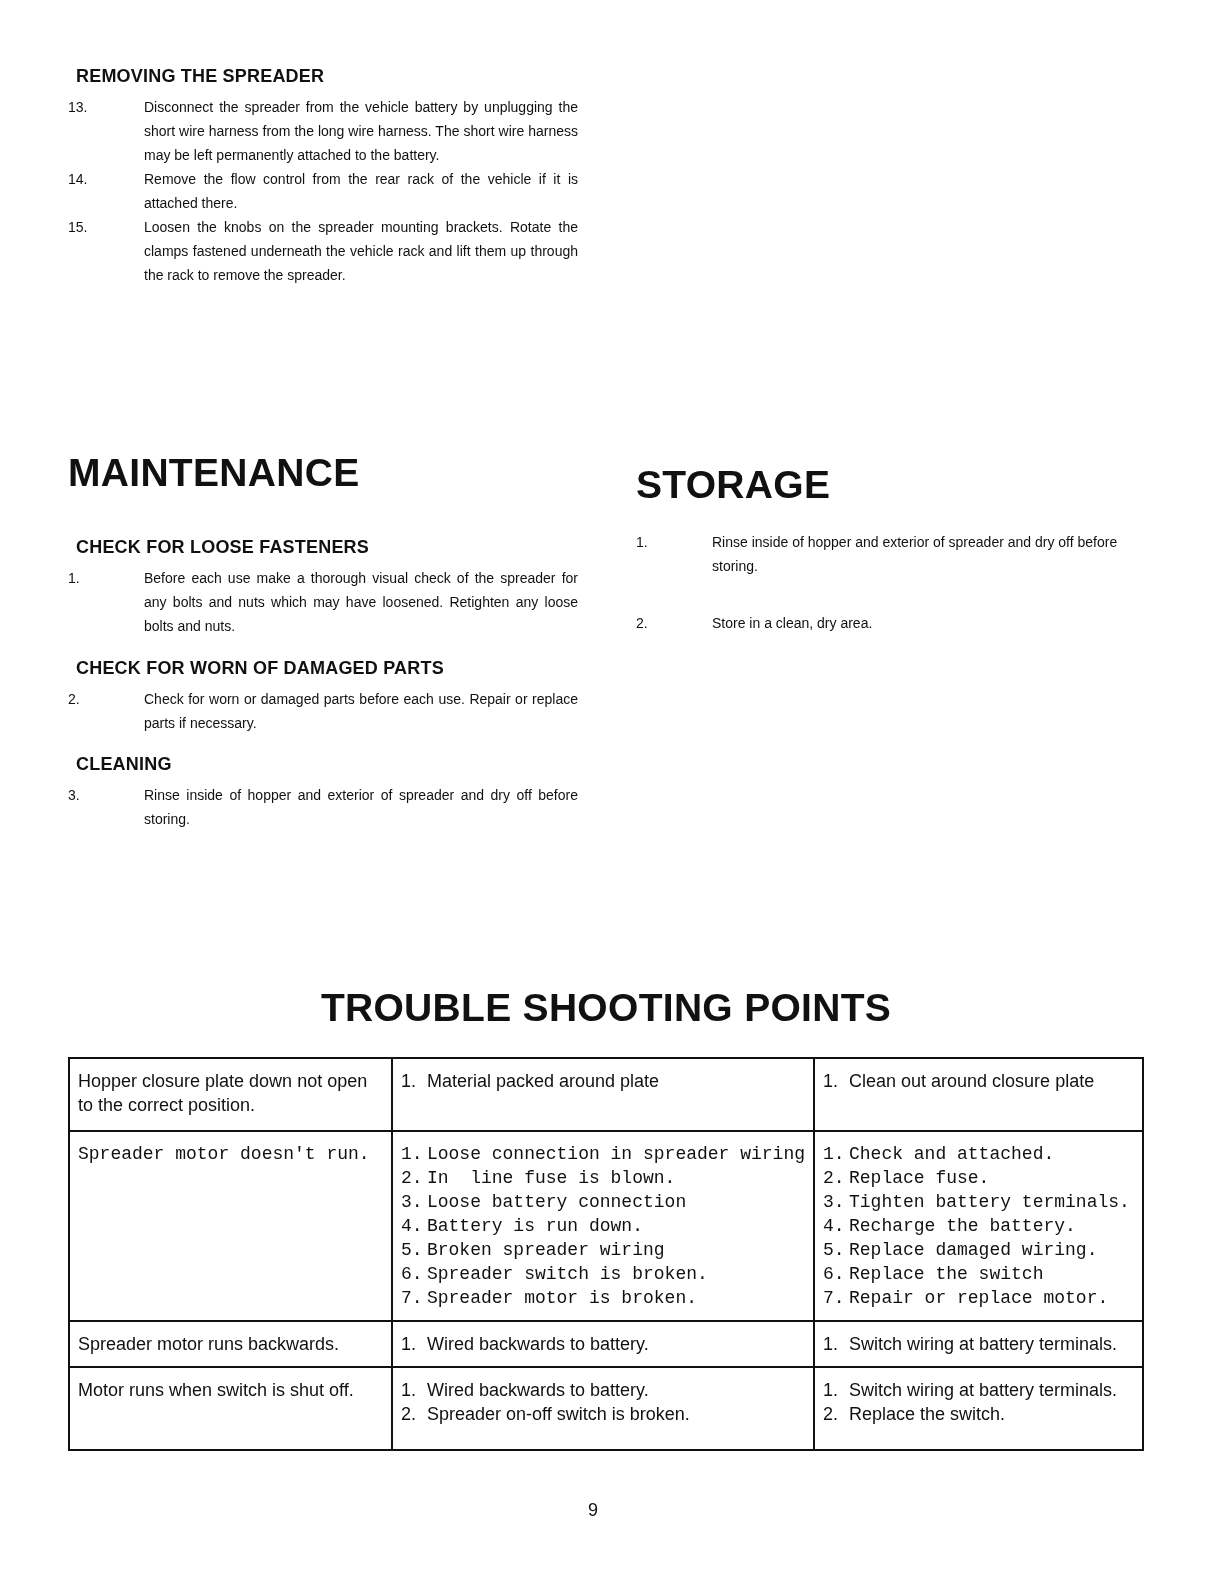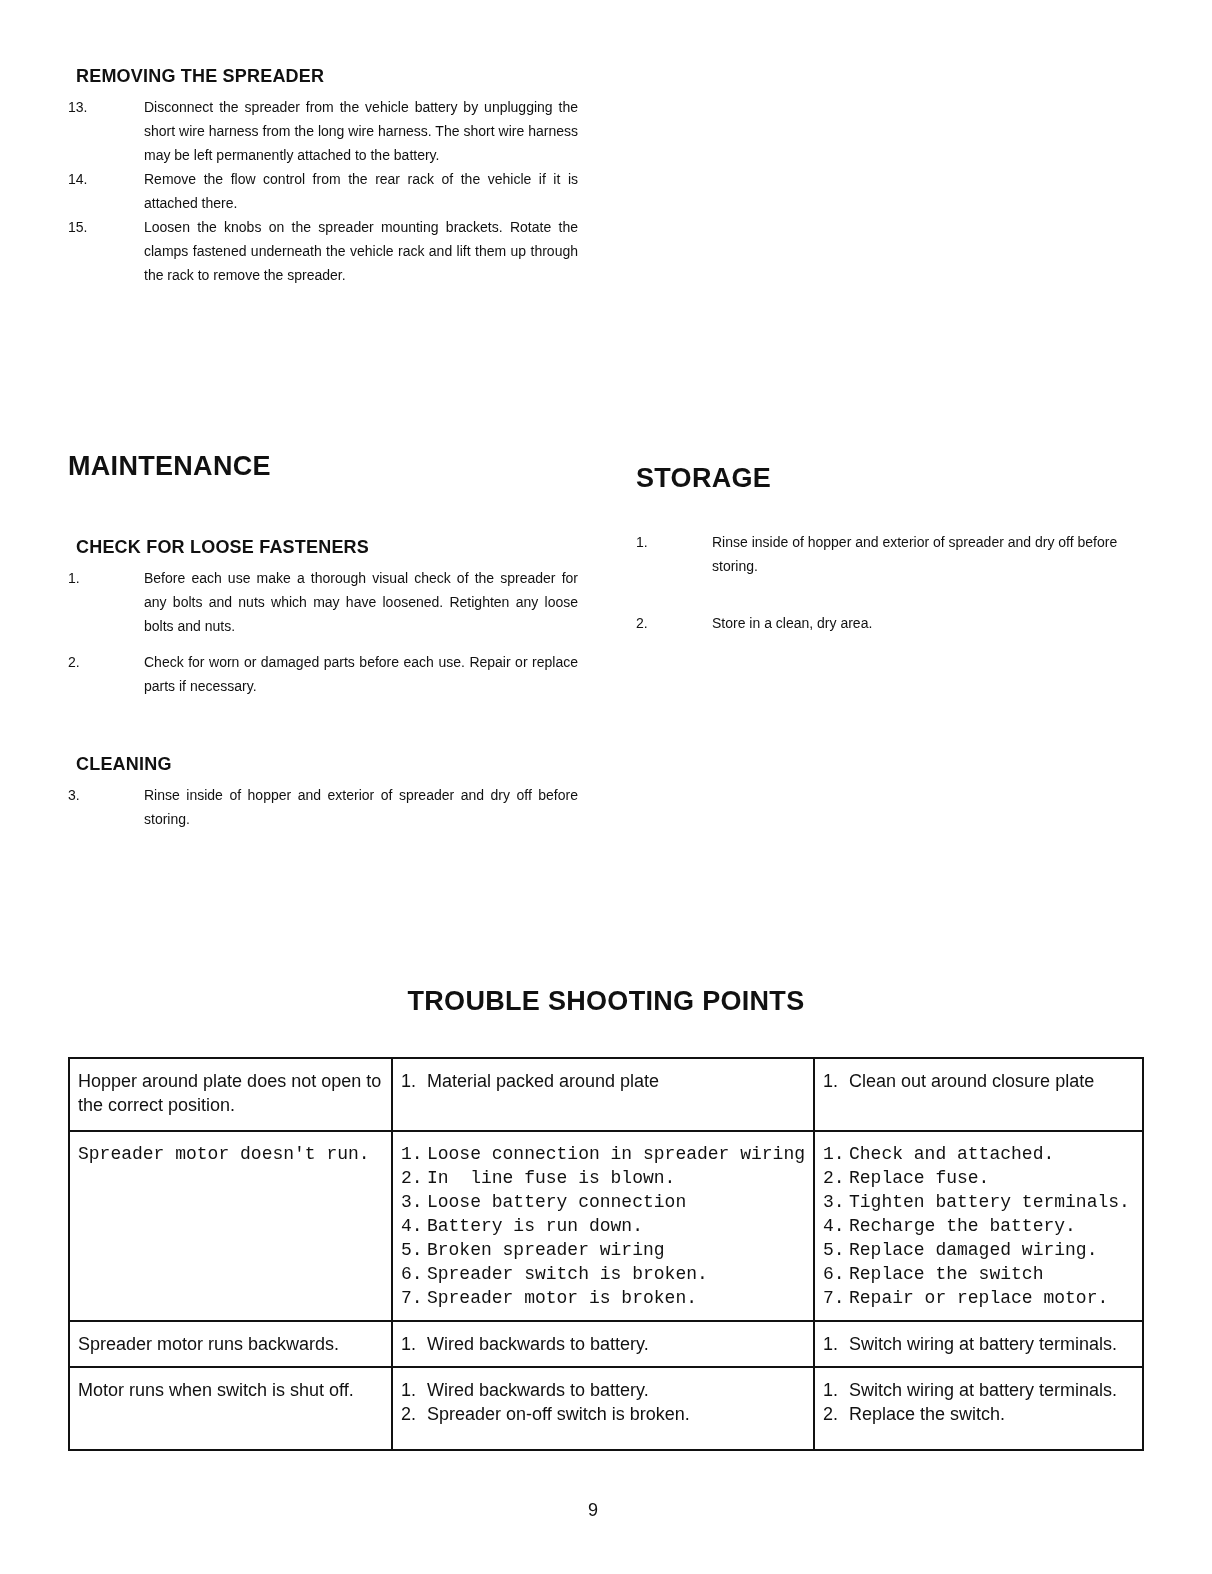--- a/index.html
+++ b/index.html
@@ -2,21 +2,21 @@
 <html><head>
 <meta charset="utf-8">
 <style>
   html, body { margin: 0; padding: 0; background: #ffffff; }
   body {
     width: 1212px; height: 1574px; position: relative; overflow: hidden;
     font-family: "Liberation Sans", sans-serif; color: #111;
   }
   .abs { position: absolute; }
   .subhead { font-weight: bold; font-size: 18px; letter-spacing: 0.2px; margin: 8px; }
-  .bighead { font-weight: bold; font-size: 27px; margin: 0; letter-spacing: 0.3px; }
+  .bighead { font-weight: bold; font-size: 39px; margin: 0; letter-spacing: 0.3px; }
   .item { display: flex; font-size: 14px; line-height: 24px; }
   .item .num { width: 36px; flex: none; }
   .item .txt { flex: 1; text-align: justify; margin-left: 40px; }
   .item.left .txt { text-align: left; }
   table.ts {
     position: absolute; left: 68px; top: 1057px; width: 1076px;
     border-collapse: collapse; font-size: 18px; line-height: 24px;
     border: 2.5px solid #111;
   }
   table.ts td {
@@ -50,20 +50,21 @@
 
 <div class="abs" style="left:68px; top:529px; width:510px;">
   <h3 class="subhead">CHECK FOR LOOSE FASTENERS</h3>
   <div class="item">
     <span class="num">1.</span>
     <span class="txt">Before each use make a thorough visual check of the spreader for any bolts and nuts which may have loosened. Retighten any loose bolts and nuts.</span>
   </div>
 </div>
 
 <div class="abs" style="left:68px; top:650px; width:510px;">
+  <h3 class="subhead">CHECK FOR WORN OF DAMAGED PARTS</h3>
   <div class="item">
     <span class="num">2.</span>
     <span class="txt">Check for worn or damaged parts before each use. Repair or replace parts if necessary.</span>
   </div>
 </div>
 
 <div class="abs" style="left:68px; top:746px; width:510px;">
   <h3 class="subhead">CLEANING</h3>
   <div class="item">
     <span class="num">3.</span>
@@ -82,21 +83,21 @@
     <span class="num">2.</span>
     <span class="txt">Store in a clean, dry area.</span>
   </div>
 </div>
 
 <h1 class="bighead abs" style="left:0; width:1212px; text-align:center; top:986px;">TROUBLE SHOOTING POINTS</h1>
 
 <table class="ts">
   <tbody>
       <tr style="height:73px;">
-    <td><span>Hopper around plate does not open to the correct position.</span></td>
+    <td><span>Hopper closure plate down not open to the correct position.</span></td>
     <td>
       <div class="li">
             <span class="n">1.</span>
             <span>Material packed around plate</span>
           </div>
     </td>
     <td>
       <div class="li">
             <span class="n">1.</span>
             <span>Clean out around closure plate</span>

